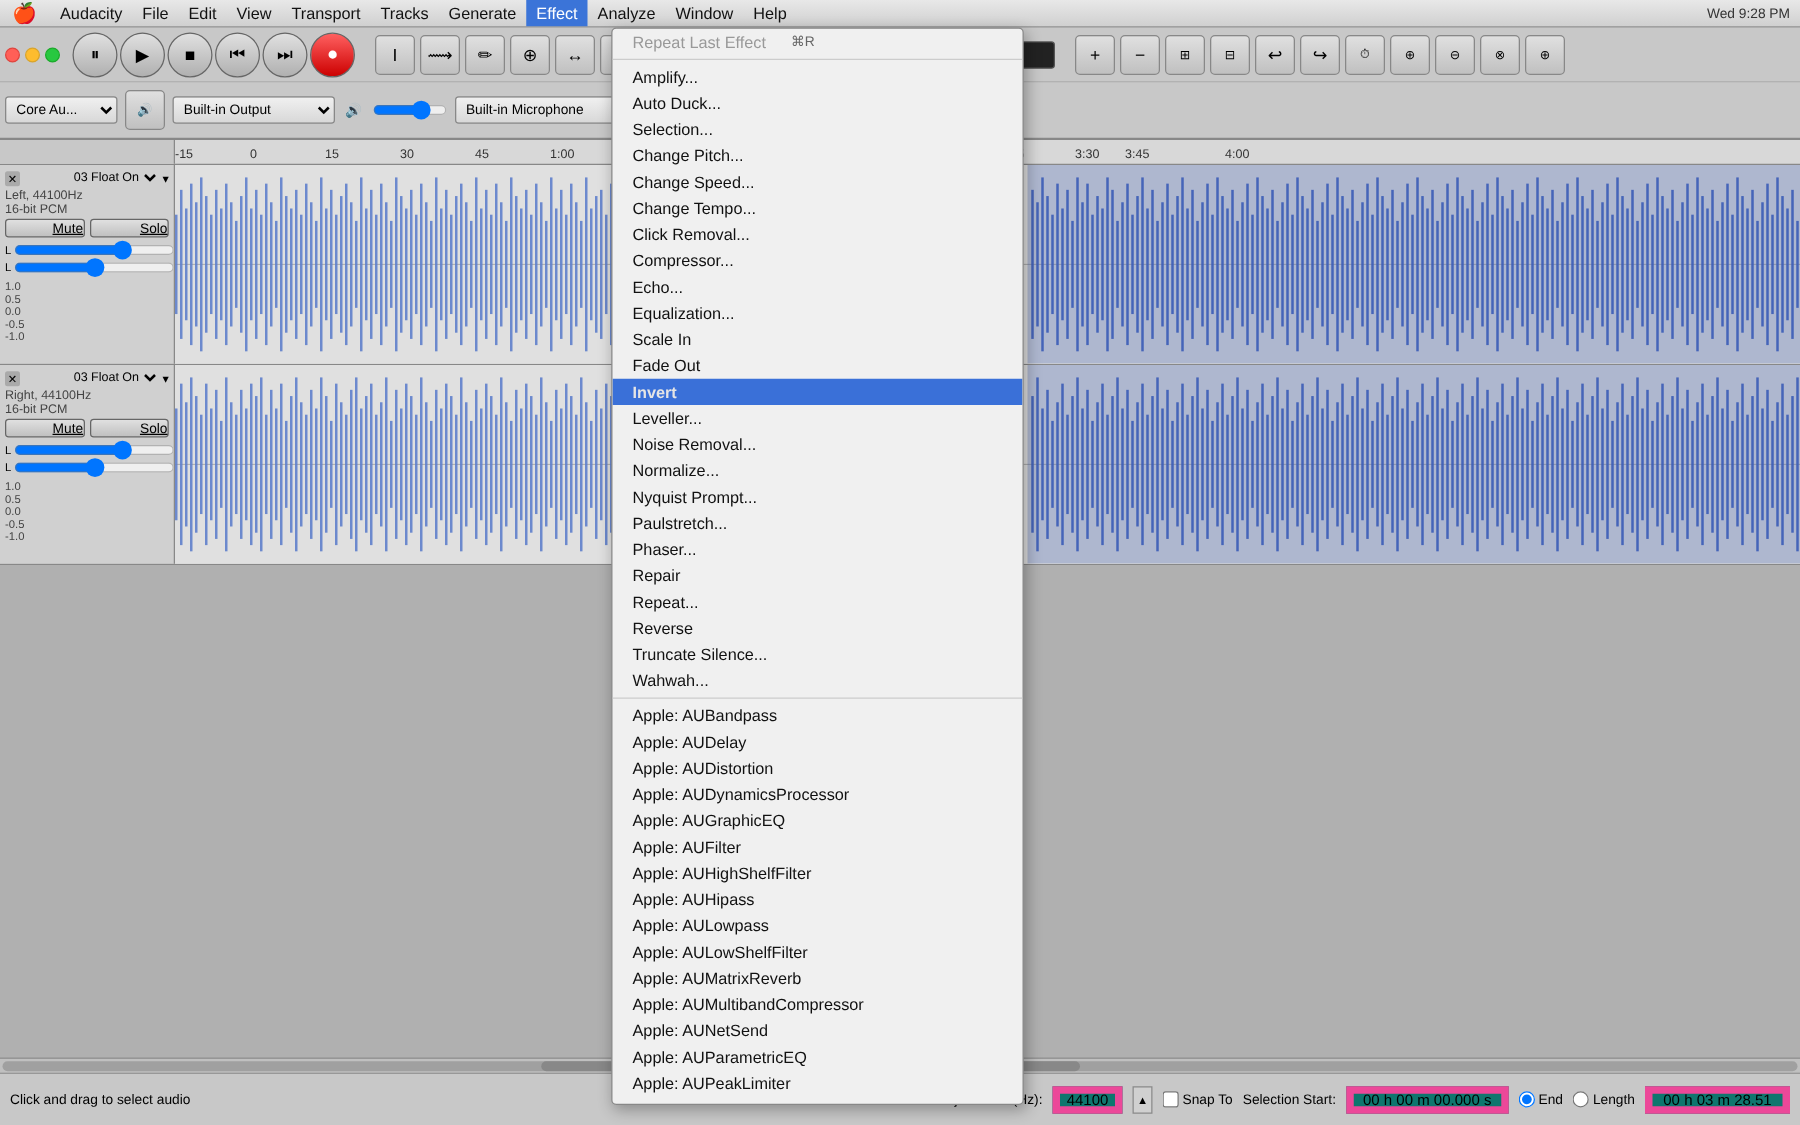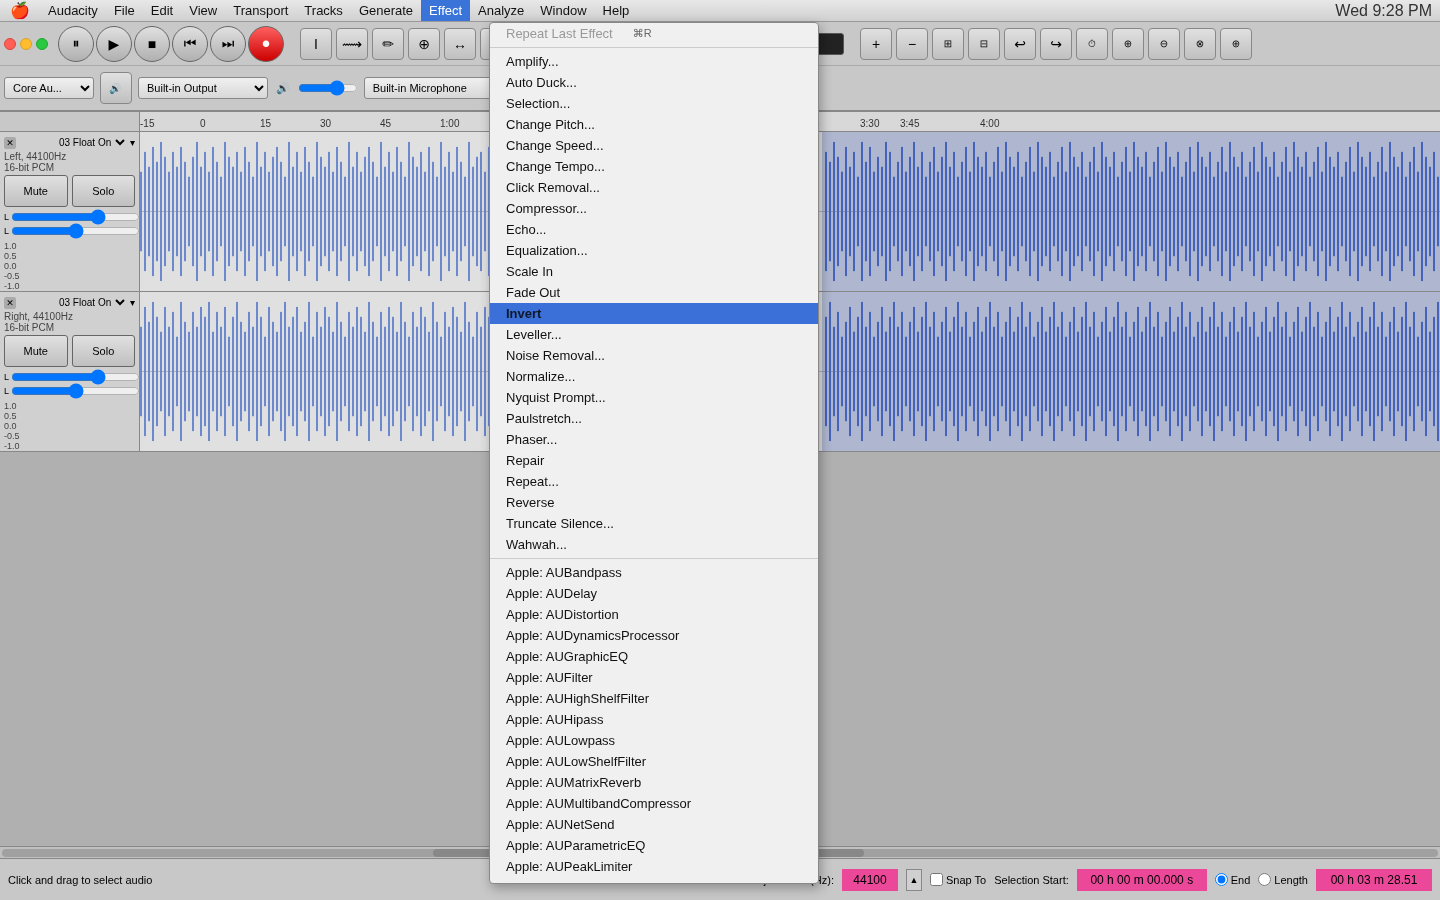--- a/index.html
+++ b/index.html
@@ -41,21 +41,21 @@
     }
     .menubar-item.active {
       background: #3b74d8;
       color: white;
     }
     .menubar-right {
       margin-left: auto;
       display: flex;
       align-items: center;
       padding-right: 8px;
-      font-size: 16px;
+      font-size: 11px;
       color: #333;
       gap: 8px;
     }
 
     
     #app {
       width: 100%;
       height: calc(900px - 22px);
       display: flex;
       flex-direction: column;
@@ -197,27 +197,28 @@
     .track-info {
       font-size: 10px;
       color: #444;
     }
     .track-mute-solo {
       display: flex;
       gap: 4px;
     }
     .mute-btn, .solo-btn {
       flex: 1;
-      height: 32px;
+      height: 15px;
       font-size: 11px;
       border: 1px solid #666;
       background: linear-gradient(to bottom, #e0e0e0, #c0c0c0);
       border-radius: 3px;
       cursor: pointer;
-      text-align: center;
+      text-align: right;
+      text-decoration: underline;
     }
 
     .track-waveform {
       flex: 1;
       background: #e8e8e8;
       position: relative;
       overflow: hidden;
     }
 
     
@@ -249,21 +250,21 @@
     .menu-item {
       padding: 3px 16px;
       cursor: pointer;
       color: #111;
       display: flex;
       align-items: center;
       justify-content: flex-start;
     }
     .menu-item.highlighted {
       background: #3a70d8;
-      color: #0f172a;
+      color: #e5e5e5;
       font-weight: bold;
     }
     .menu-item.disabled {
       color: #999;
       cursor: default;
     }
     .menu-separator {
       height: 1px;
       background: #ccc;
       margin: 3px 0;
@@ -283,21 +284,21 @@
       border-radius: 3px;
       padding: 0 4px;
       cursor: pointer;
     }
 
     
     .spinbox {
       width: 56px;
       height: 22px;
       border: 6px solid #ec4899;
-      background: #ec4899;
+      background: #0f766e;
       font-size: 12px;
       padding: 0 2px;
       text-align: center;
     }
 
     
     .track-svg {
       width: 100%;
       height: 100%;
       position: absolute;

